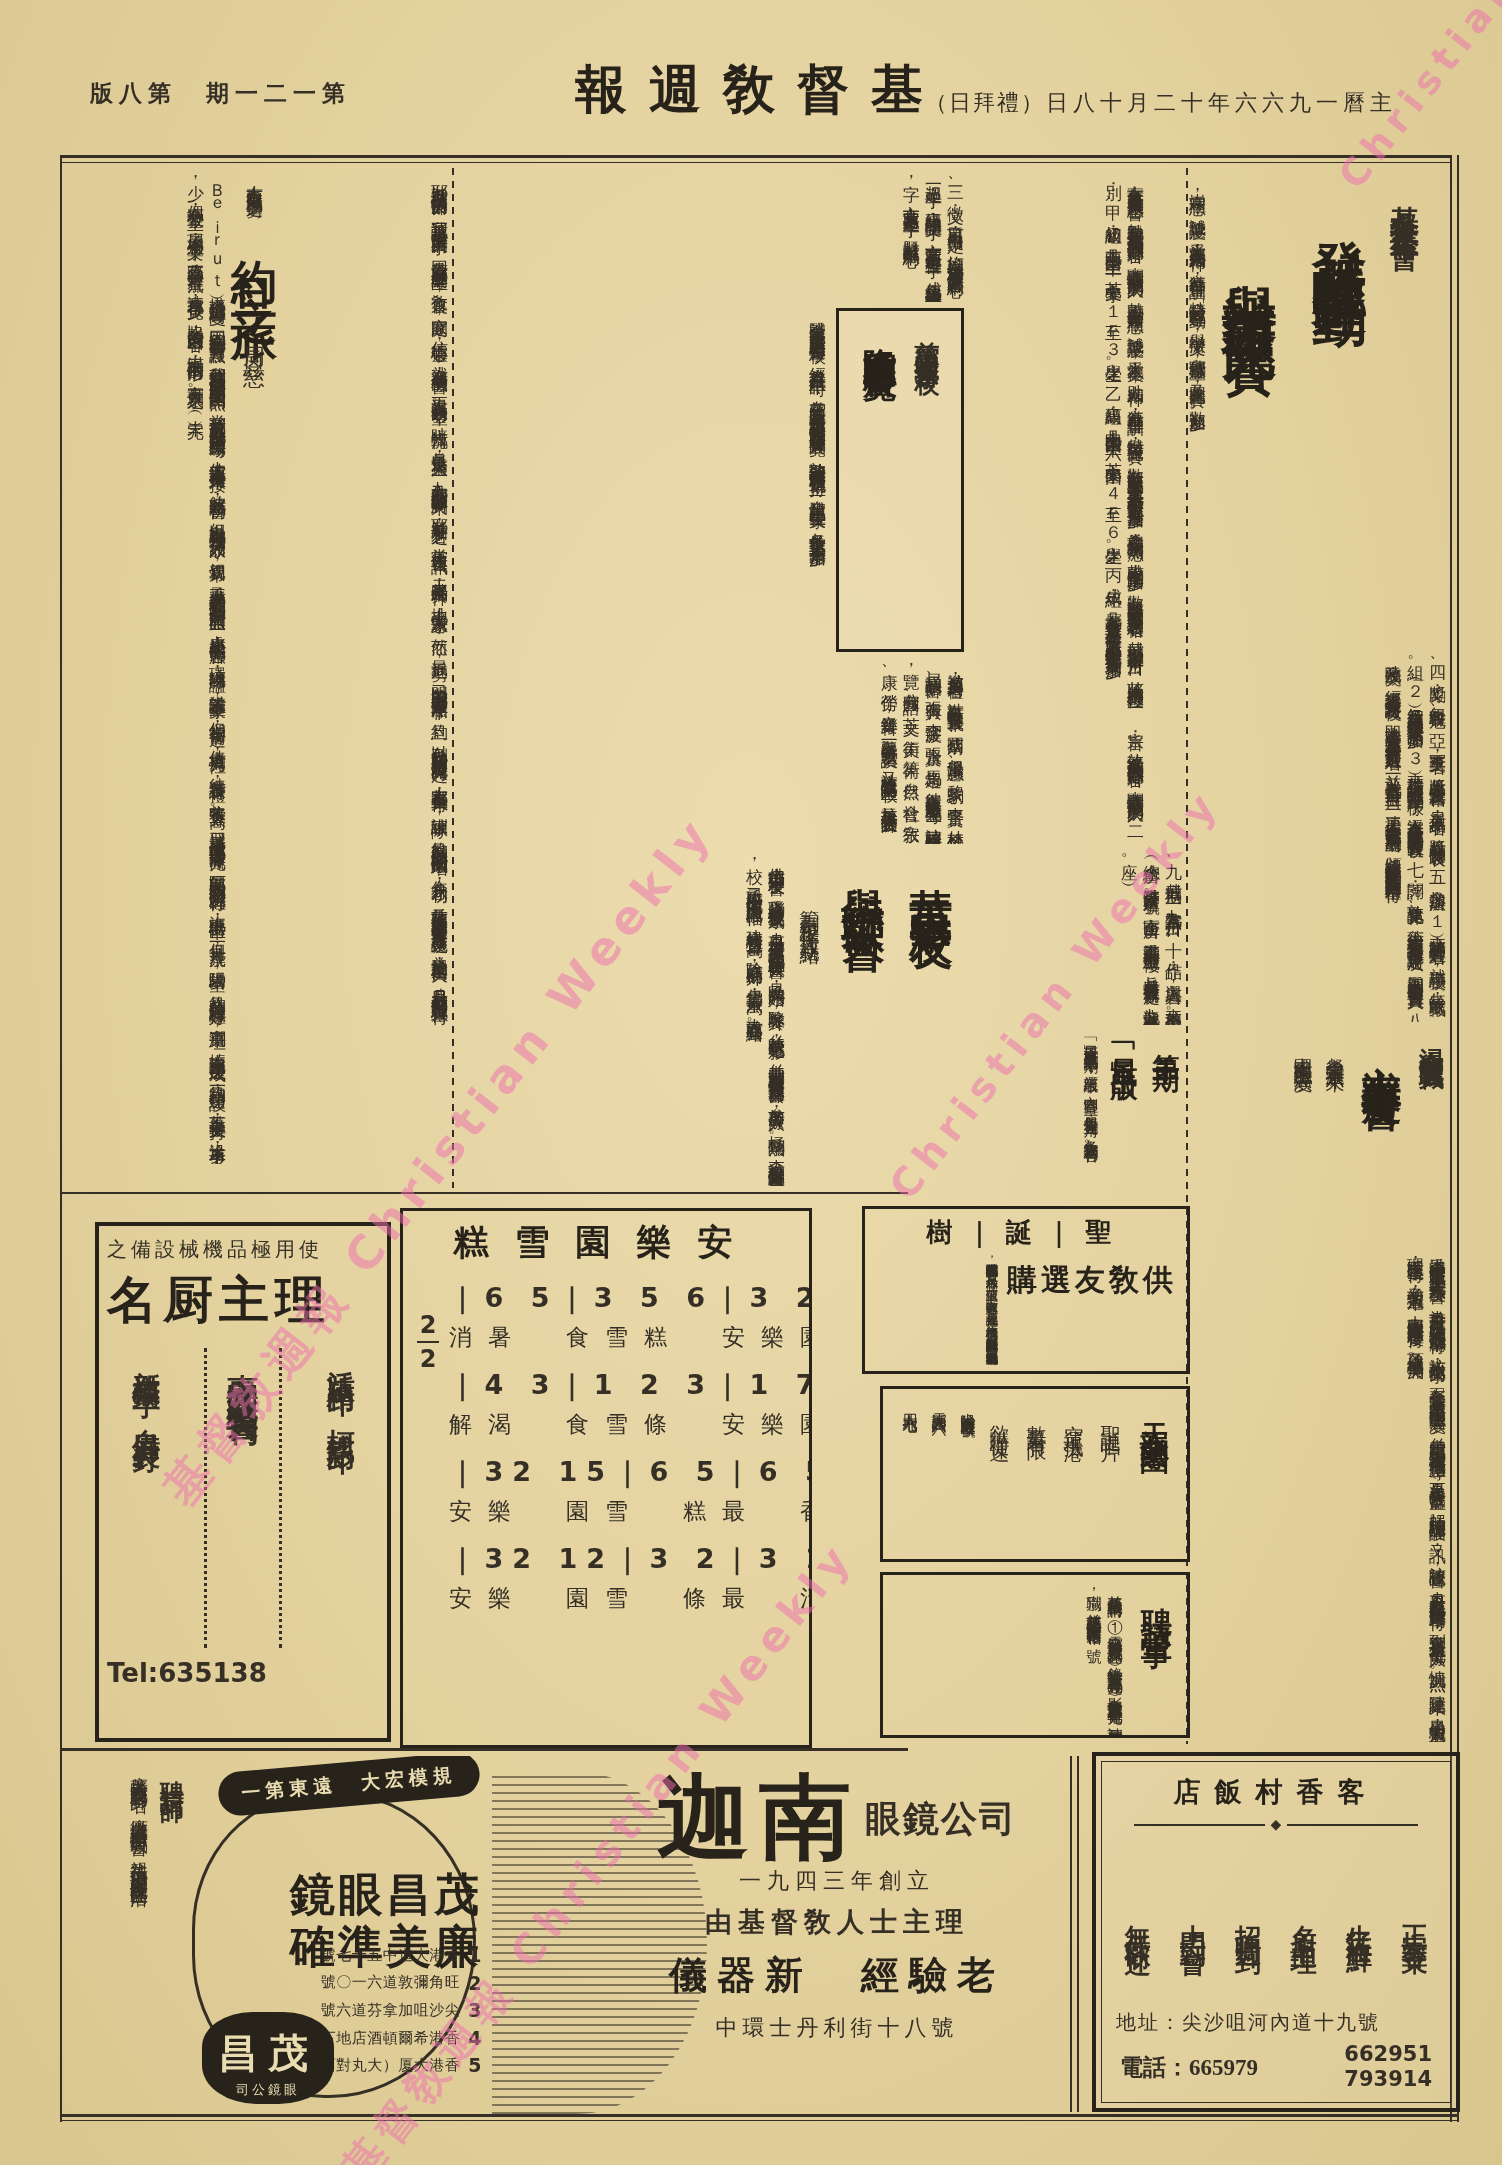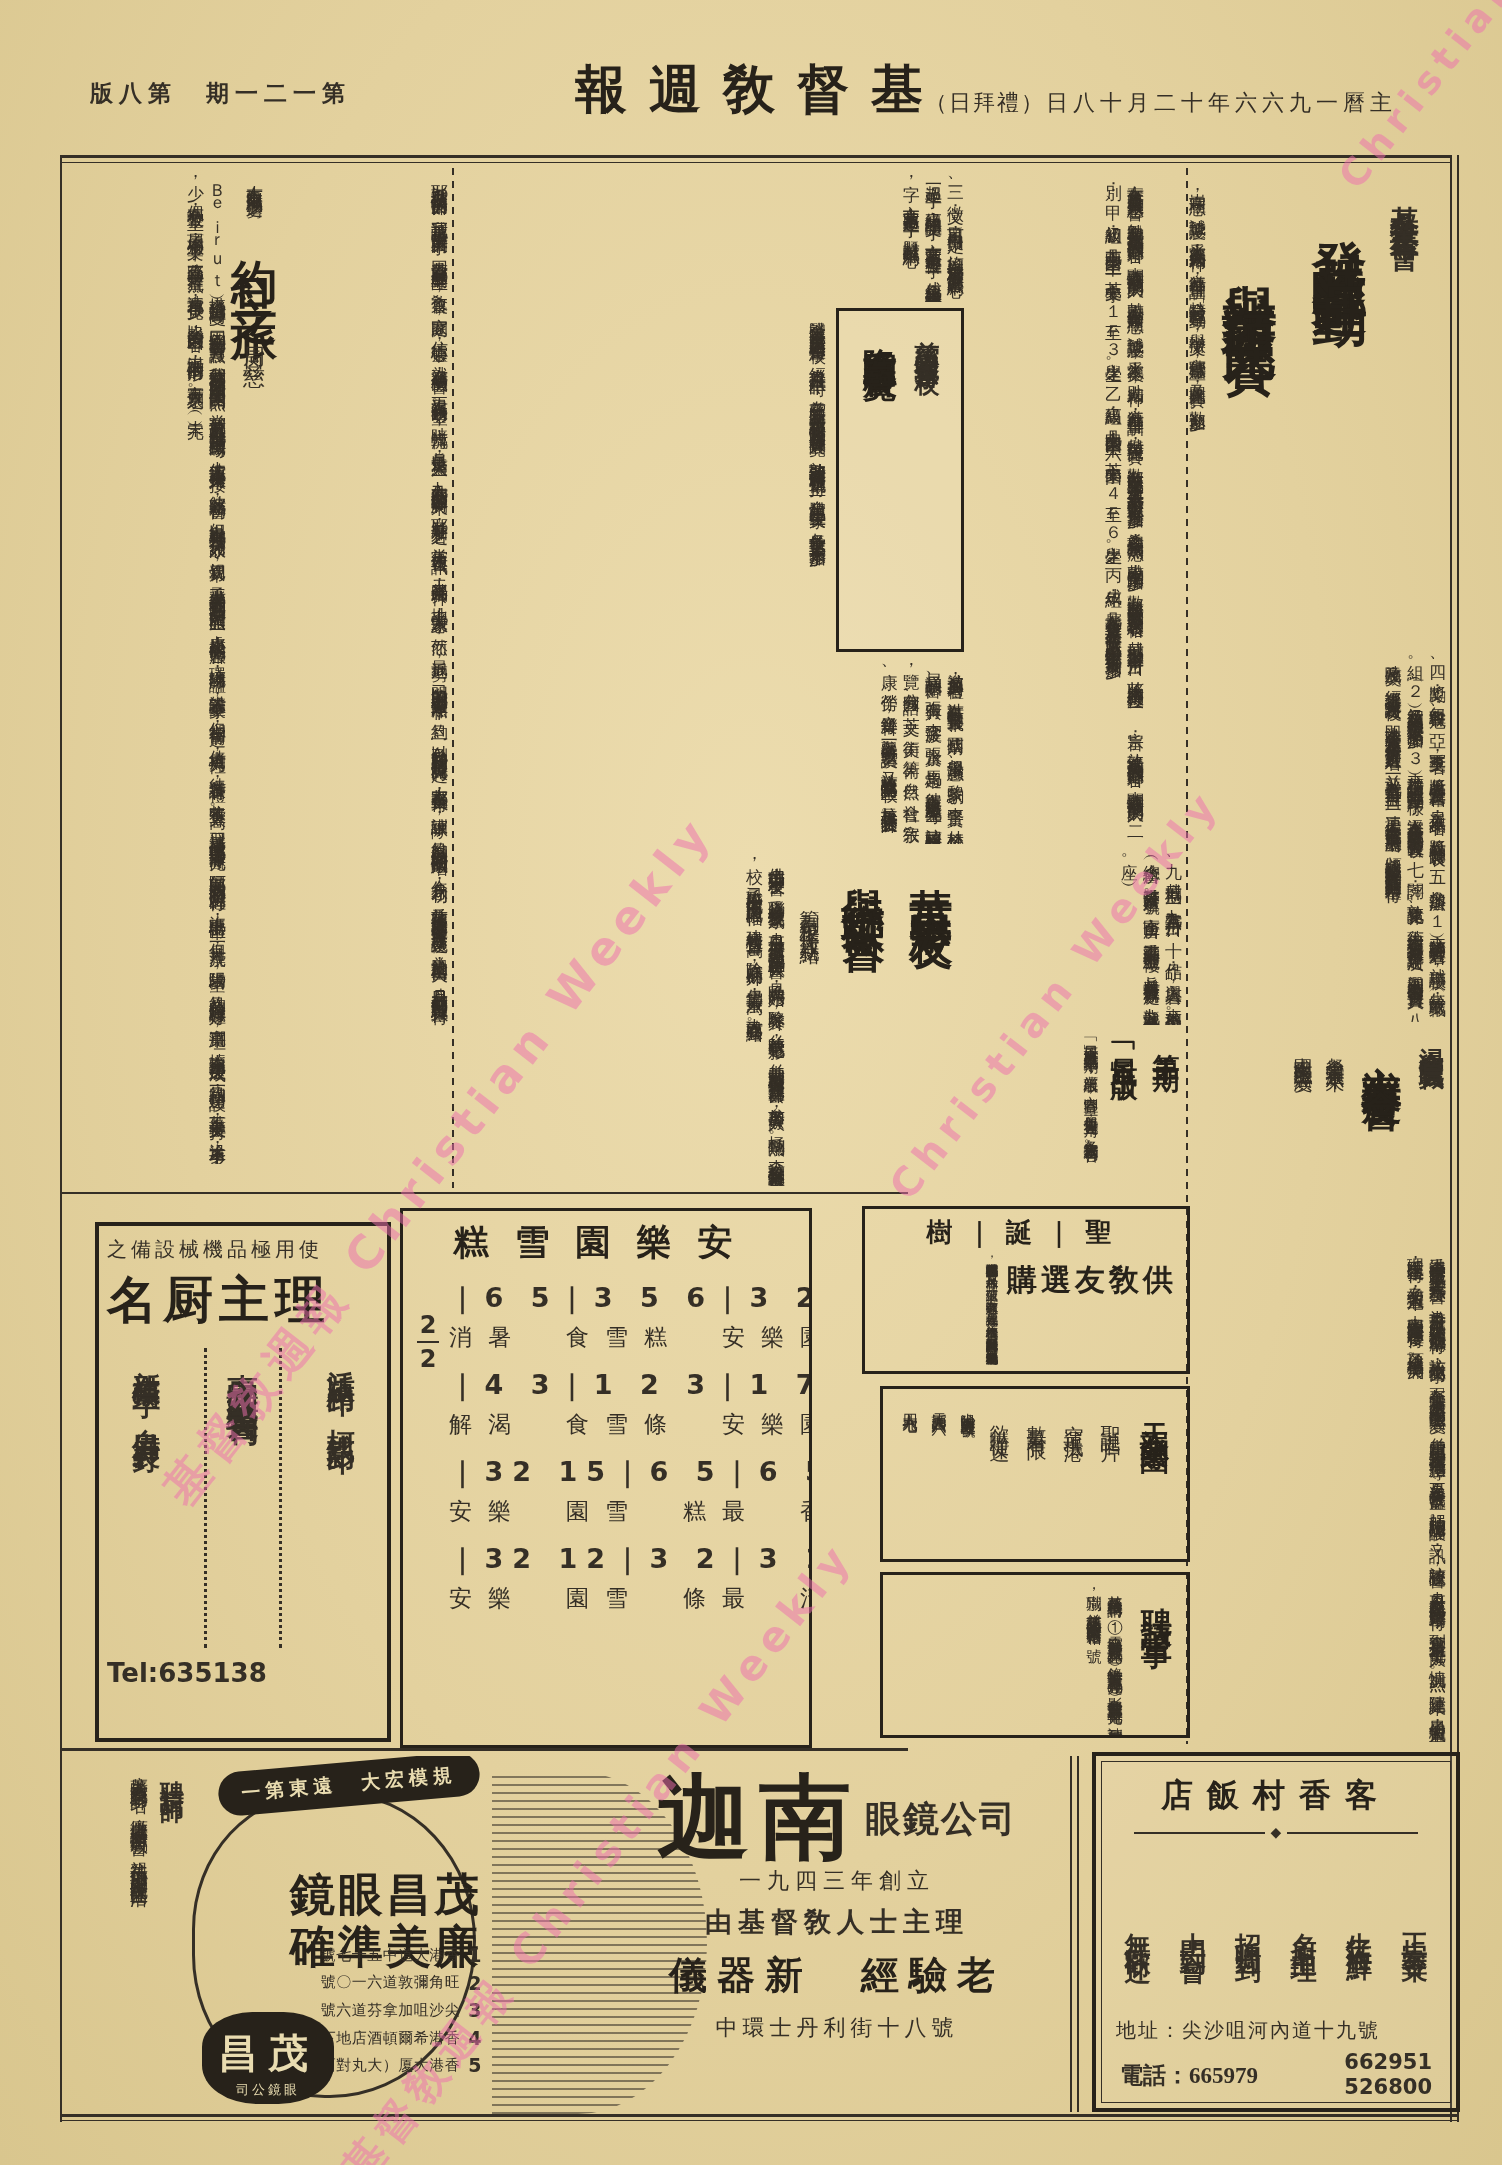--- a/index.html
+++ b/index.html
@@ -123,21 +123,21 @@
   #canaan-stripes{position:absolute;left:0;top:0;width:215px;height:342px;background:repeating-linear-gradient(0deg,rgba(53,47,38,.75) 0 2px,transparent 2px 8px);border-radius:0 60% 60% 0 / 0 50% 50% 0;opacity:.75;}
   #canaan-content{position:absolute;left:120px;top:0;width:450px;text-align:center;}
   #canaan-name{font-size:92px;font-weight:700;letter-spacing:10px;color:var(--ink2);display:inline-block;line-height:1;}
   #canaan-co{font-size:36px;font-weight:700;display:inline-block;vertical-align:18px;letter-spacing:2px;}
   #canaan-est{font-size:22px;letter-spacing:6px;margin-top:2px;}
   #canaan-run{font-size:27px;font-weight:700;letter-spacing:6px;margin-top:8px;}
   #canaan-slogan{font-size:38px;font-weight:700;letter-spacing:10px;margin-top:10px;color:var(--ink2);}
   #canaan-addr{font-size:22px;letter-spacing:5px;margin-top:12px;}
 
   #resto{left:1092px;top:1752px;width:368px;height:360px;border:4px solid var(--ink2);box-sizing:border-box;outline:1px solid var(--ink);outline-offset:-10px;padding:18px 20px;text-align:center;background:rgba(255,250,230,.10);}
-  #resto-title{font-size:32px;font-weight:700;letter-spacing:14px;color:var(--ink2);}
+  #resto-title{font-size:27px;font-weight:700;letter-spacing:14px;color:var(--ink2);}
   #resto-orn{display:flex;align-items:center;gap:6px;margin:6px 18px;}
   #resto-orn .line{flex:1;border-top:2px solid var(--ink);}
   #resto-orn .dia{font-size:14px;}
   #resto-cols{display:flex;flex-direction:row-reverse;justify-content:space-between;height:150px;padding:6px 4px;}
   .resto-col{font-size:26px;font-weight:700;letter-spacing:8px;}
   #resto-addr{font-size:20px;letter-spacing:2px;margin-top:8px;text-align:left;}
   #resto-phones{display:flex;justify-content:space-between;align-items:center;margin-top:6px;padding:0 4px;}
   #resto-tel{font-size:23px;font-weight:700;}
   #resto-tel2{font-size:21px;font-weight:700;line-height:1.2;text-align:right;font-family:"DejaVu Sans",sans-serif;}
 </style>
@@ -341,21 +341,21 @@
       <div class="v resto-col">名厨主理</div>
       <div class="v resto-col">招呼週到</div>
       <div class="v resto-col">上門到會</div>
       <div class="v resto-col">無任歡迎</div>
     </div>
     <div id="resto-addr">地址：尖沙咀河內道十九號</div>
     <div id="resto-phones">
       <div id="resto-tel">電話：665979</div>
       <div id="resto-tel2">
         <div>662951</div>
-        <div>526800</div>
+        <div>793914</div>
       </div>
     </div>
   </div>
 
   <div class="wm" style="left:150px;top:1480px;font-size:46px;">基督敎週報 Christian Weekly</div>
   <div class="wm" style="left:880px;top:1180px;font-size:40px;">Christian Weekly</div>
   <div class="wm" style="left:330px;top:2160px;font-size:42px;">基督敎週報 Christian Weekly</div>
   <div class="wm" style="left:1330px;top:170px;font-size:38px;">Christian Weekly</div>
 
 </div>

